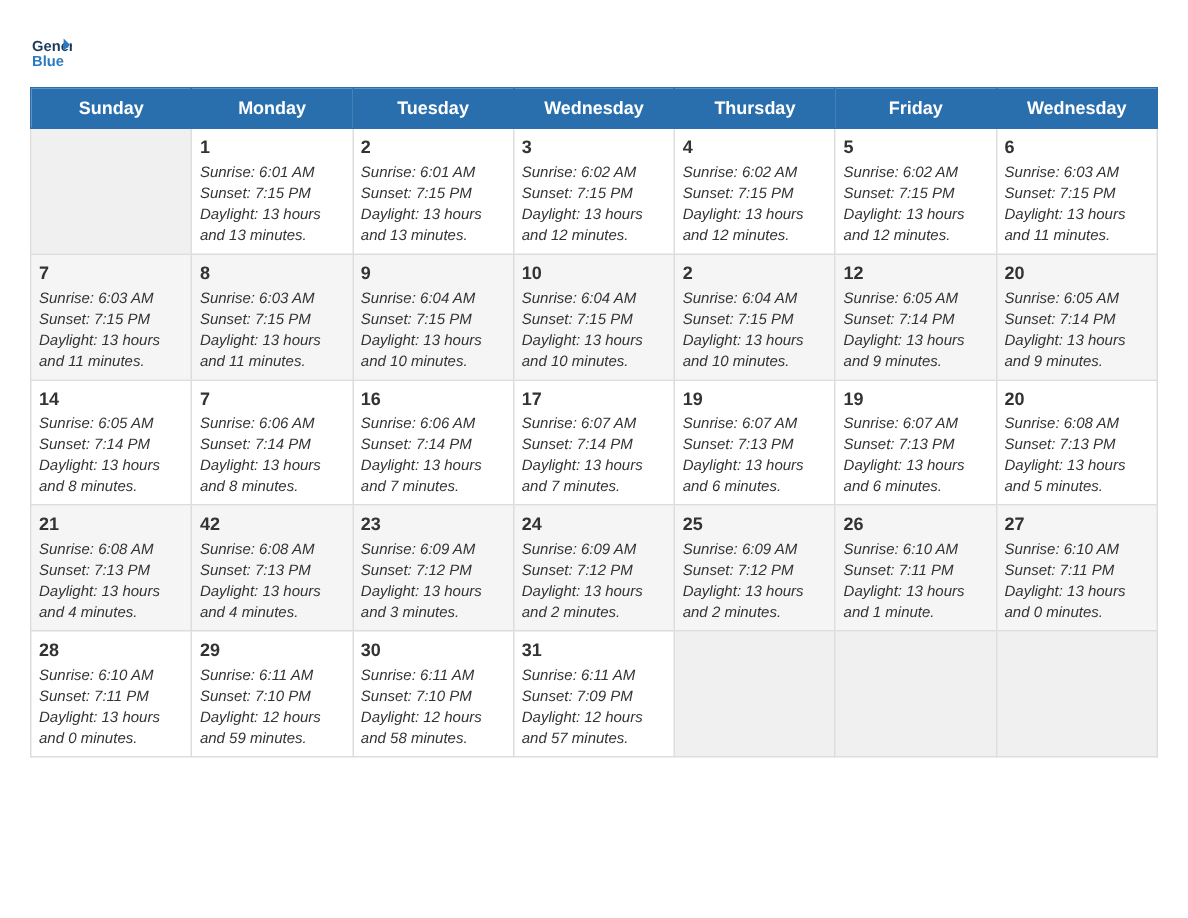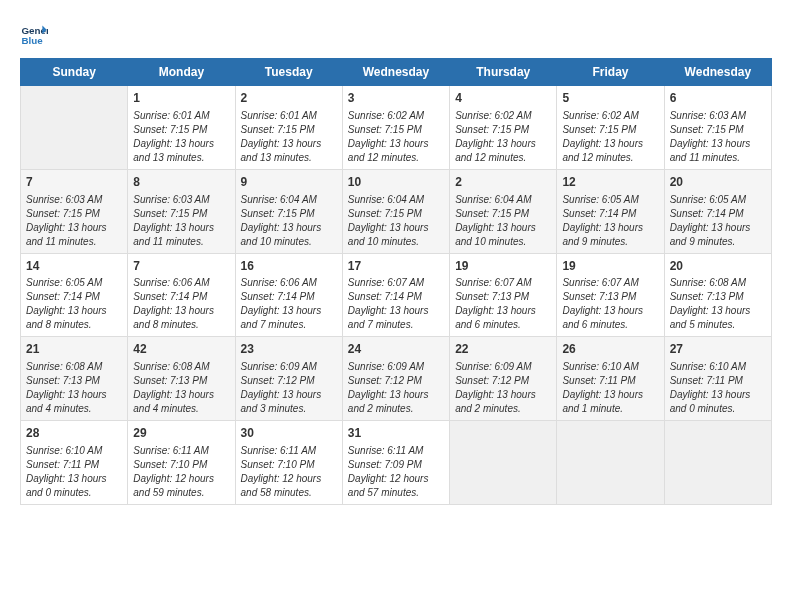--- a/index.html
+++ b/index.html
@@ -217,21 +217,21 @@
         </td>
         <td>
           <span class="day-number">23</span>
           <div class="day-info">Sunrise: 6:09 AM<br>Sunset: 7:12 PM<br>Daylight: 13 hours and 3 minutes.</div>
         </td>
         <td>
           <span class="day-number">24</span>
           <div class="day-info">Sunrise: 6:09 AM<br>Sunset: 7:12 PM<br>Daylight: 13 hours and 2 minutes.</div>
         </td>
         <td>
-          <span class="day-number">22</span>
+          <span class="day-number">25</span>
           <div class="day-info">Sunrise: 6:09 AM<br>Sunset: 7:12 PM<br>Daylight: 13 hours and 2 minutes.</div>
         </td>
         <td>
           <span class="day-number">26</span>
           <div class="day-info">Sunrise: 6:10 AM<br>Sunset: 7:11 PM<br>Daylight: 13 hours and 1 minute.</div>
         </td>
         <td>
           <span class="day-number">27</span>
           <div class="day-info">Sunrise: 6:10 AM<br>Sunset: 7:11 PM<br>Daylight: 13 hours and 0 minutes.</div>
         </td>

